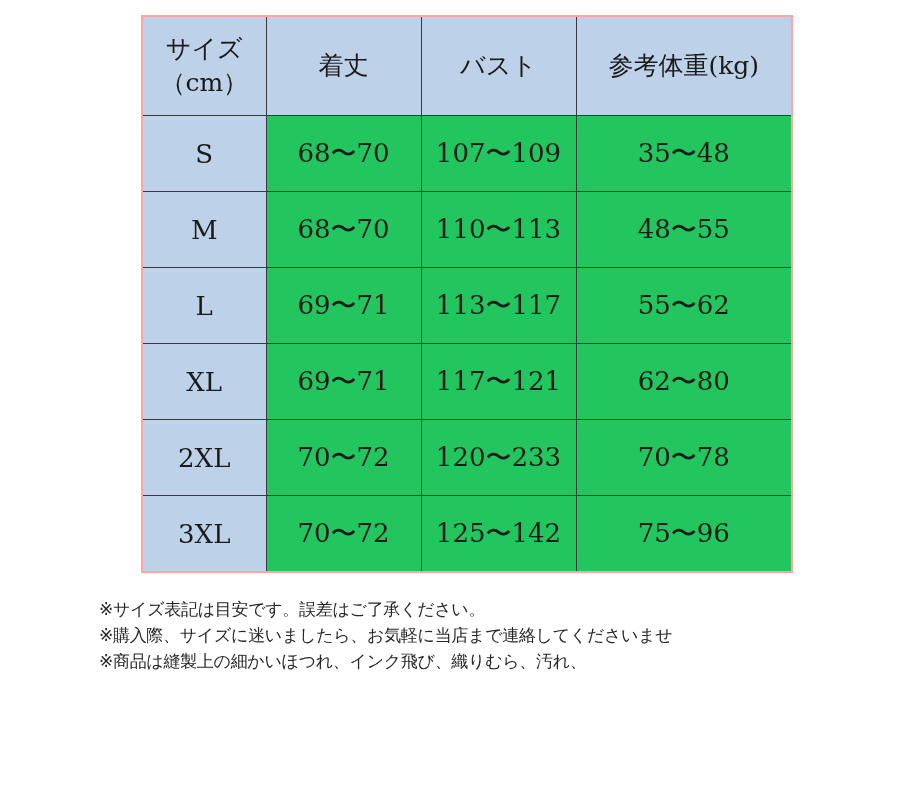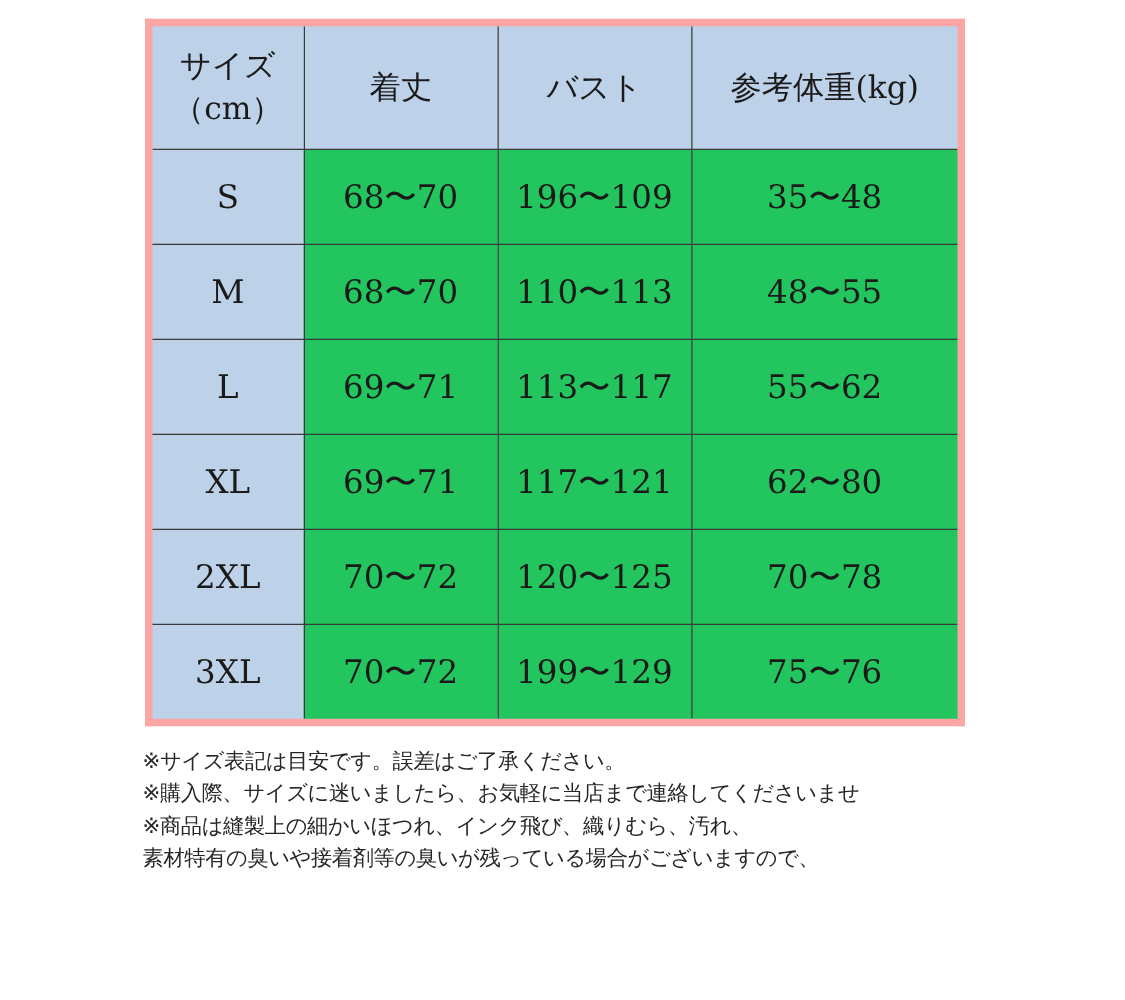--- a/index.html
+++ b/index.html
@@ -10,24 +10,24 @@
     body {
       width: 900px;
       height: 800px;
       position: relative;
       overflow: hidden;
       font-family: "DejaVu Serif", "Liberation Serif", serif;
       color: #1a1a1a;
     }
     .size-table {
       position: absolute;
-      left: 116px;
+      left: 141px;
       top: 15px;
       border-collapse: collapse;
-      border: 6px solid #fca5a5;
+      border: 2px solid #fca5a5;
       table-layout: fixed;
       padding-left: 37px;
     }
     .size-table td, .size-table th {
       border: 1.5px solid #3a3a3a;
       text-align: center;
       vertical-align: middle;
       padding: 0;
       font-weight: normal;
     }
@@ -45,21 +45,21 @@
     .size-table td.size-cell {
       background: #bdd1e8;
     }
     .col-size { width: 124px; }
     .col-length { width: 155px; }
     .col-bust { width: 155px; }
     .col-weight { width: 216px; }
 
     .notes {
       position: absolute;
-      left: 114px;
+      left: 99px;
       top: 596px;
       font-family: "DejaVu Sans", "Liberation Sans", sans-serif;
       font-size: 17px;
       line-height: 26px;
       color: #262626;
       letter-spacing: -0.3px;
     }
     .notes p {
       margin: 0;
       white-space: nowrap;
@@ -83,21 +83,21 @@
       </th>
       <th>着丈</th>
       <th>バスト</th>
       <th>参考体重(kg)</th>
     </tr>
   </thead>
   <tbody>
     <tr>
       <td class="size-cell">S</td>
       <td>68〜70</td>
-      <td>196〜109</td>
+      <td>107〜109</td>
       <td>35〜48</td>
     </tr>
     <tr>
       <td class="size-cell">M</td>
       <td>68〜70</td>
       <td>110〜113</td>
       <td>48〜55</td>
     </tr>
     <tr>
       <td class="size-cell">L</td>
@@ -107,30 +107,29 @@
     </tr>
     <tr>
       <td class="size-cell">XL</td>
       <td>69〜71</td>
       <td>117〜121</td>
       <td>62〜80</td>
     </tr>
     <tr>
       <td class="size-cell">2XL</td>
       <td>70〜72</td>
-      <td>120〜125</td>
+      <td>120〜233</td>
       <td>70〜78</td>
     </tr>
     <tr>
       <td class="size-cell">3XL</td>
       <td>70〜72</td>
-      <td>199〜129</td>
-      <td>75〜76</td>
+      <td>125〜142</td>
+      <td>75〜96</td>
     </tr>
   </tbody>
 </table>
 
 <div class="notes">
   <p>※サイズ表記は目安です。誤差はご了承ください。</p>
   <p>※購入際、サイズに迷いましたら、お気軽に当店まで連絡してくださいませ</p>
   <p>※商品は縫製上の細かいほつれ、インク飛び、織りむら、汚れ、</p>
-  <p>素材特有の臭いや接着剤等の臭いが残っている場合がございますので、</p>
 </div>
 
 </body></html>

